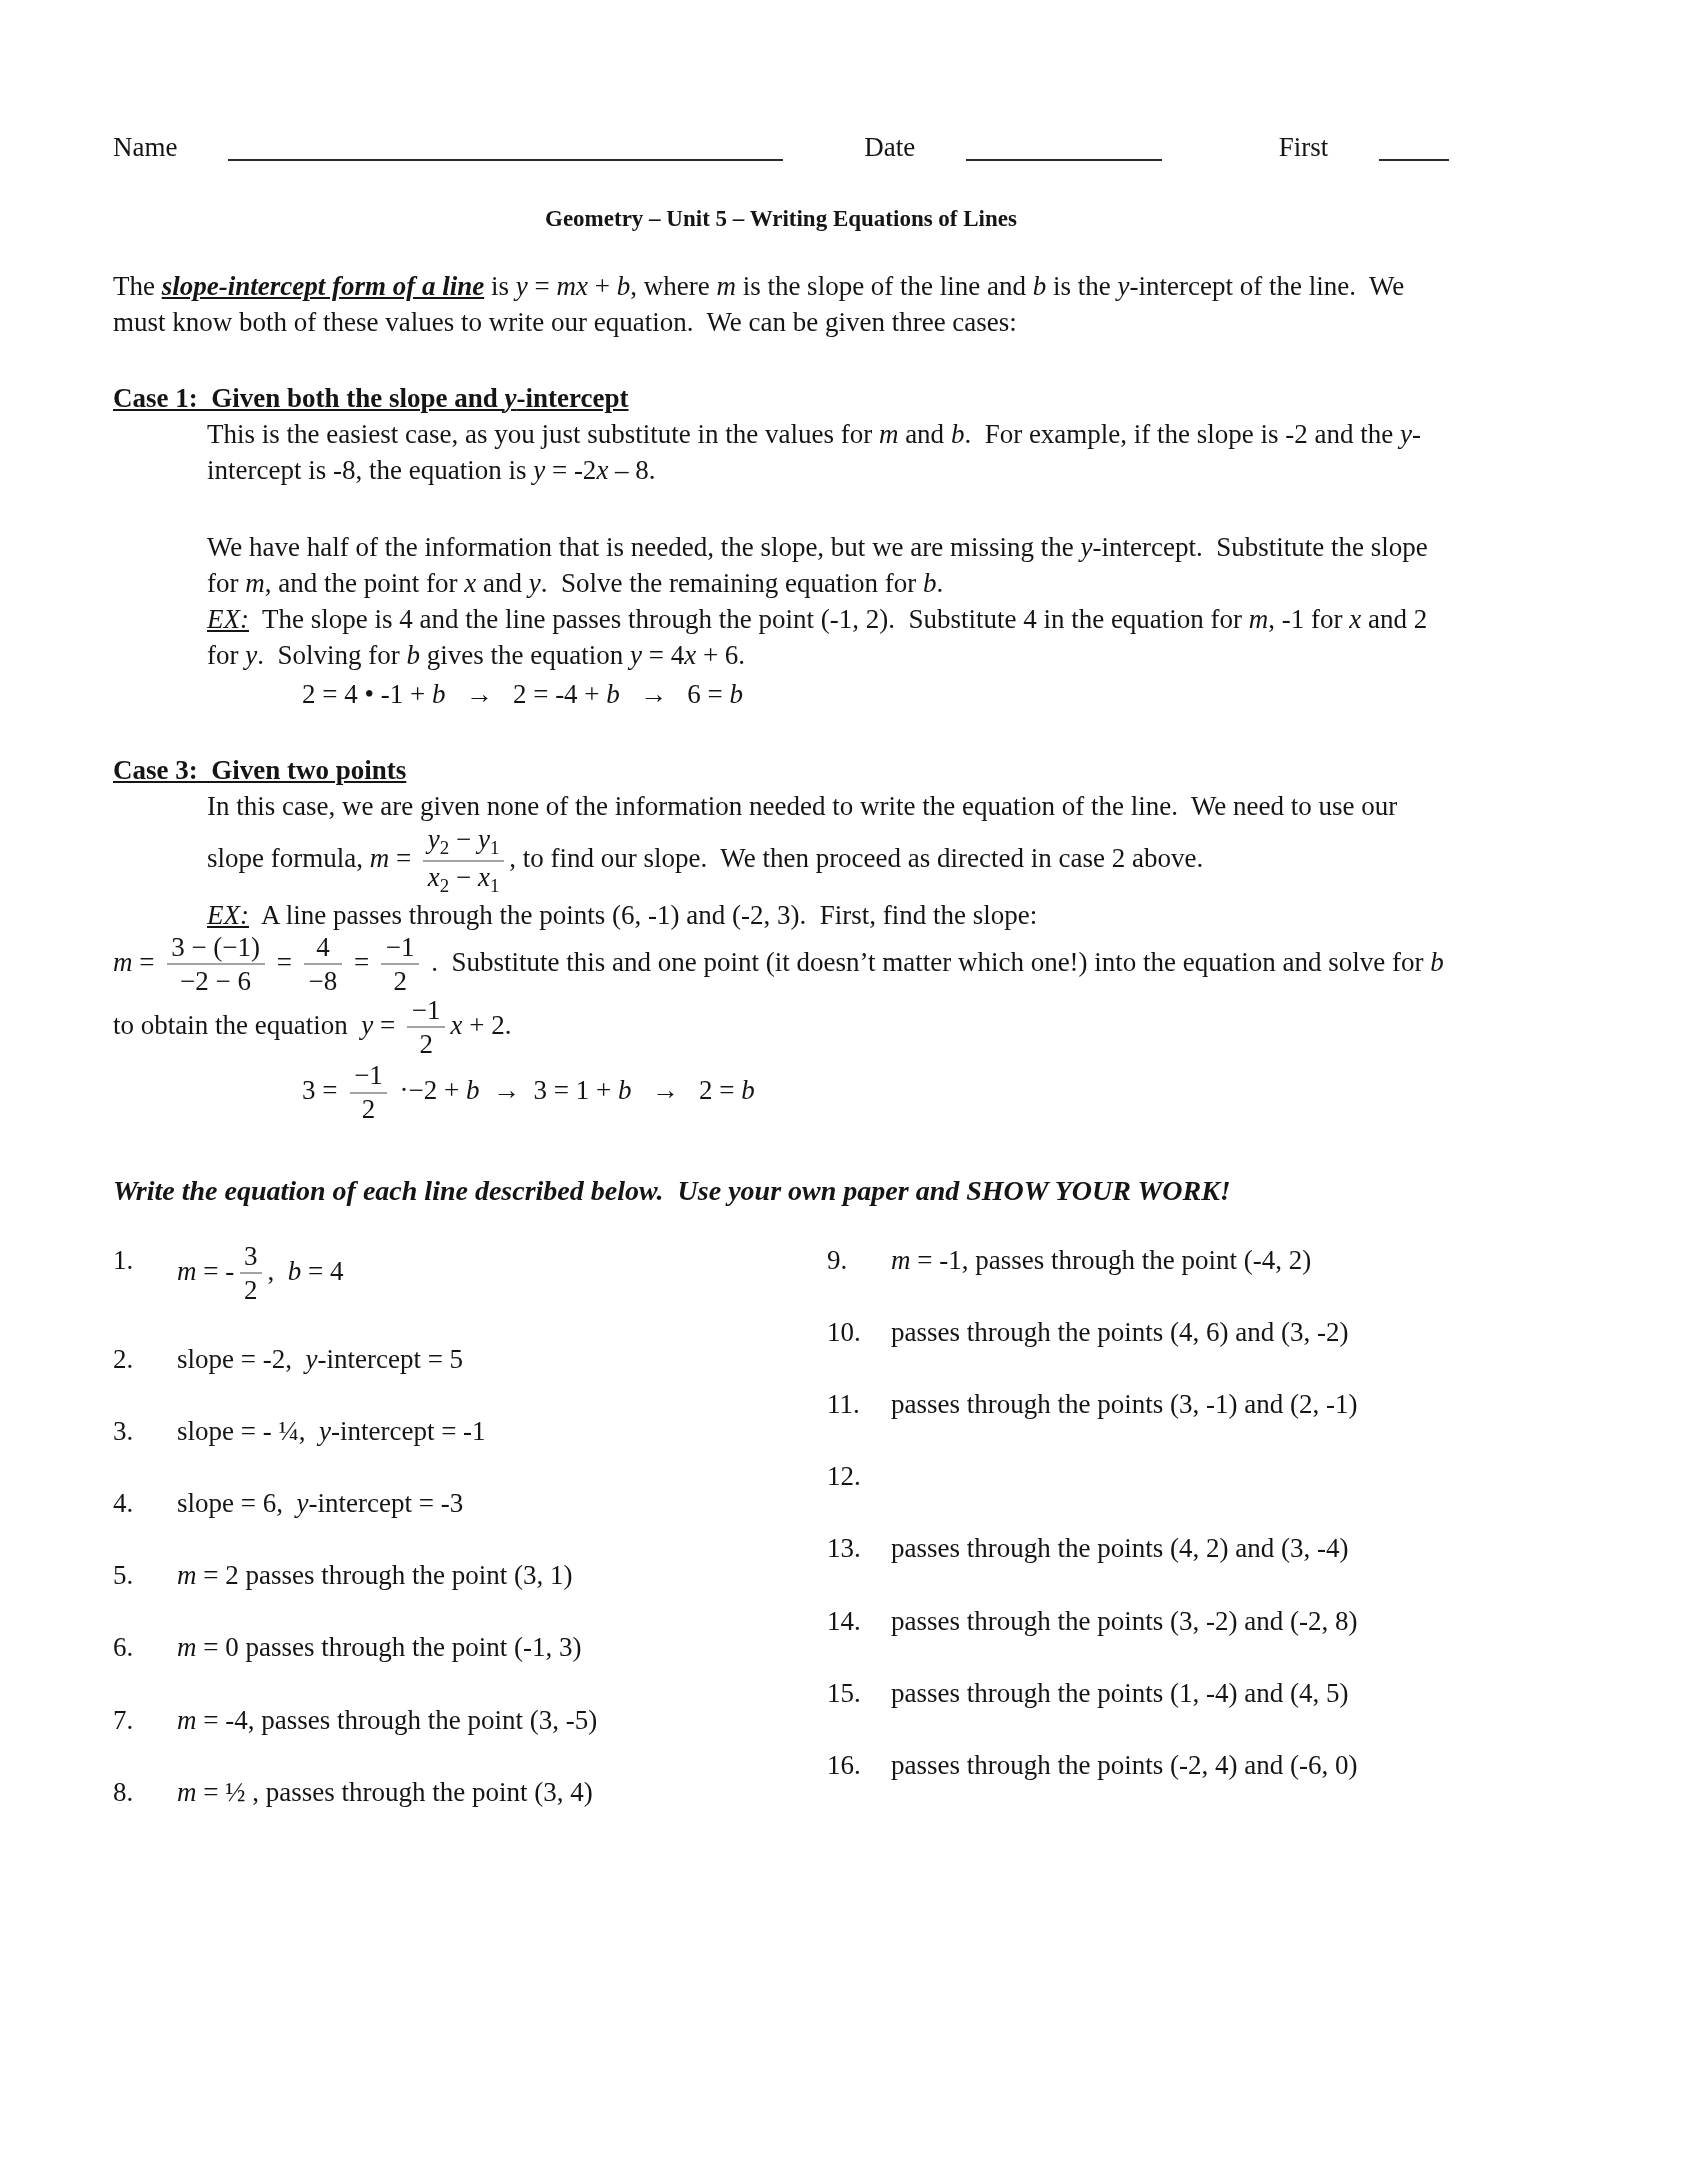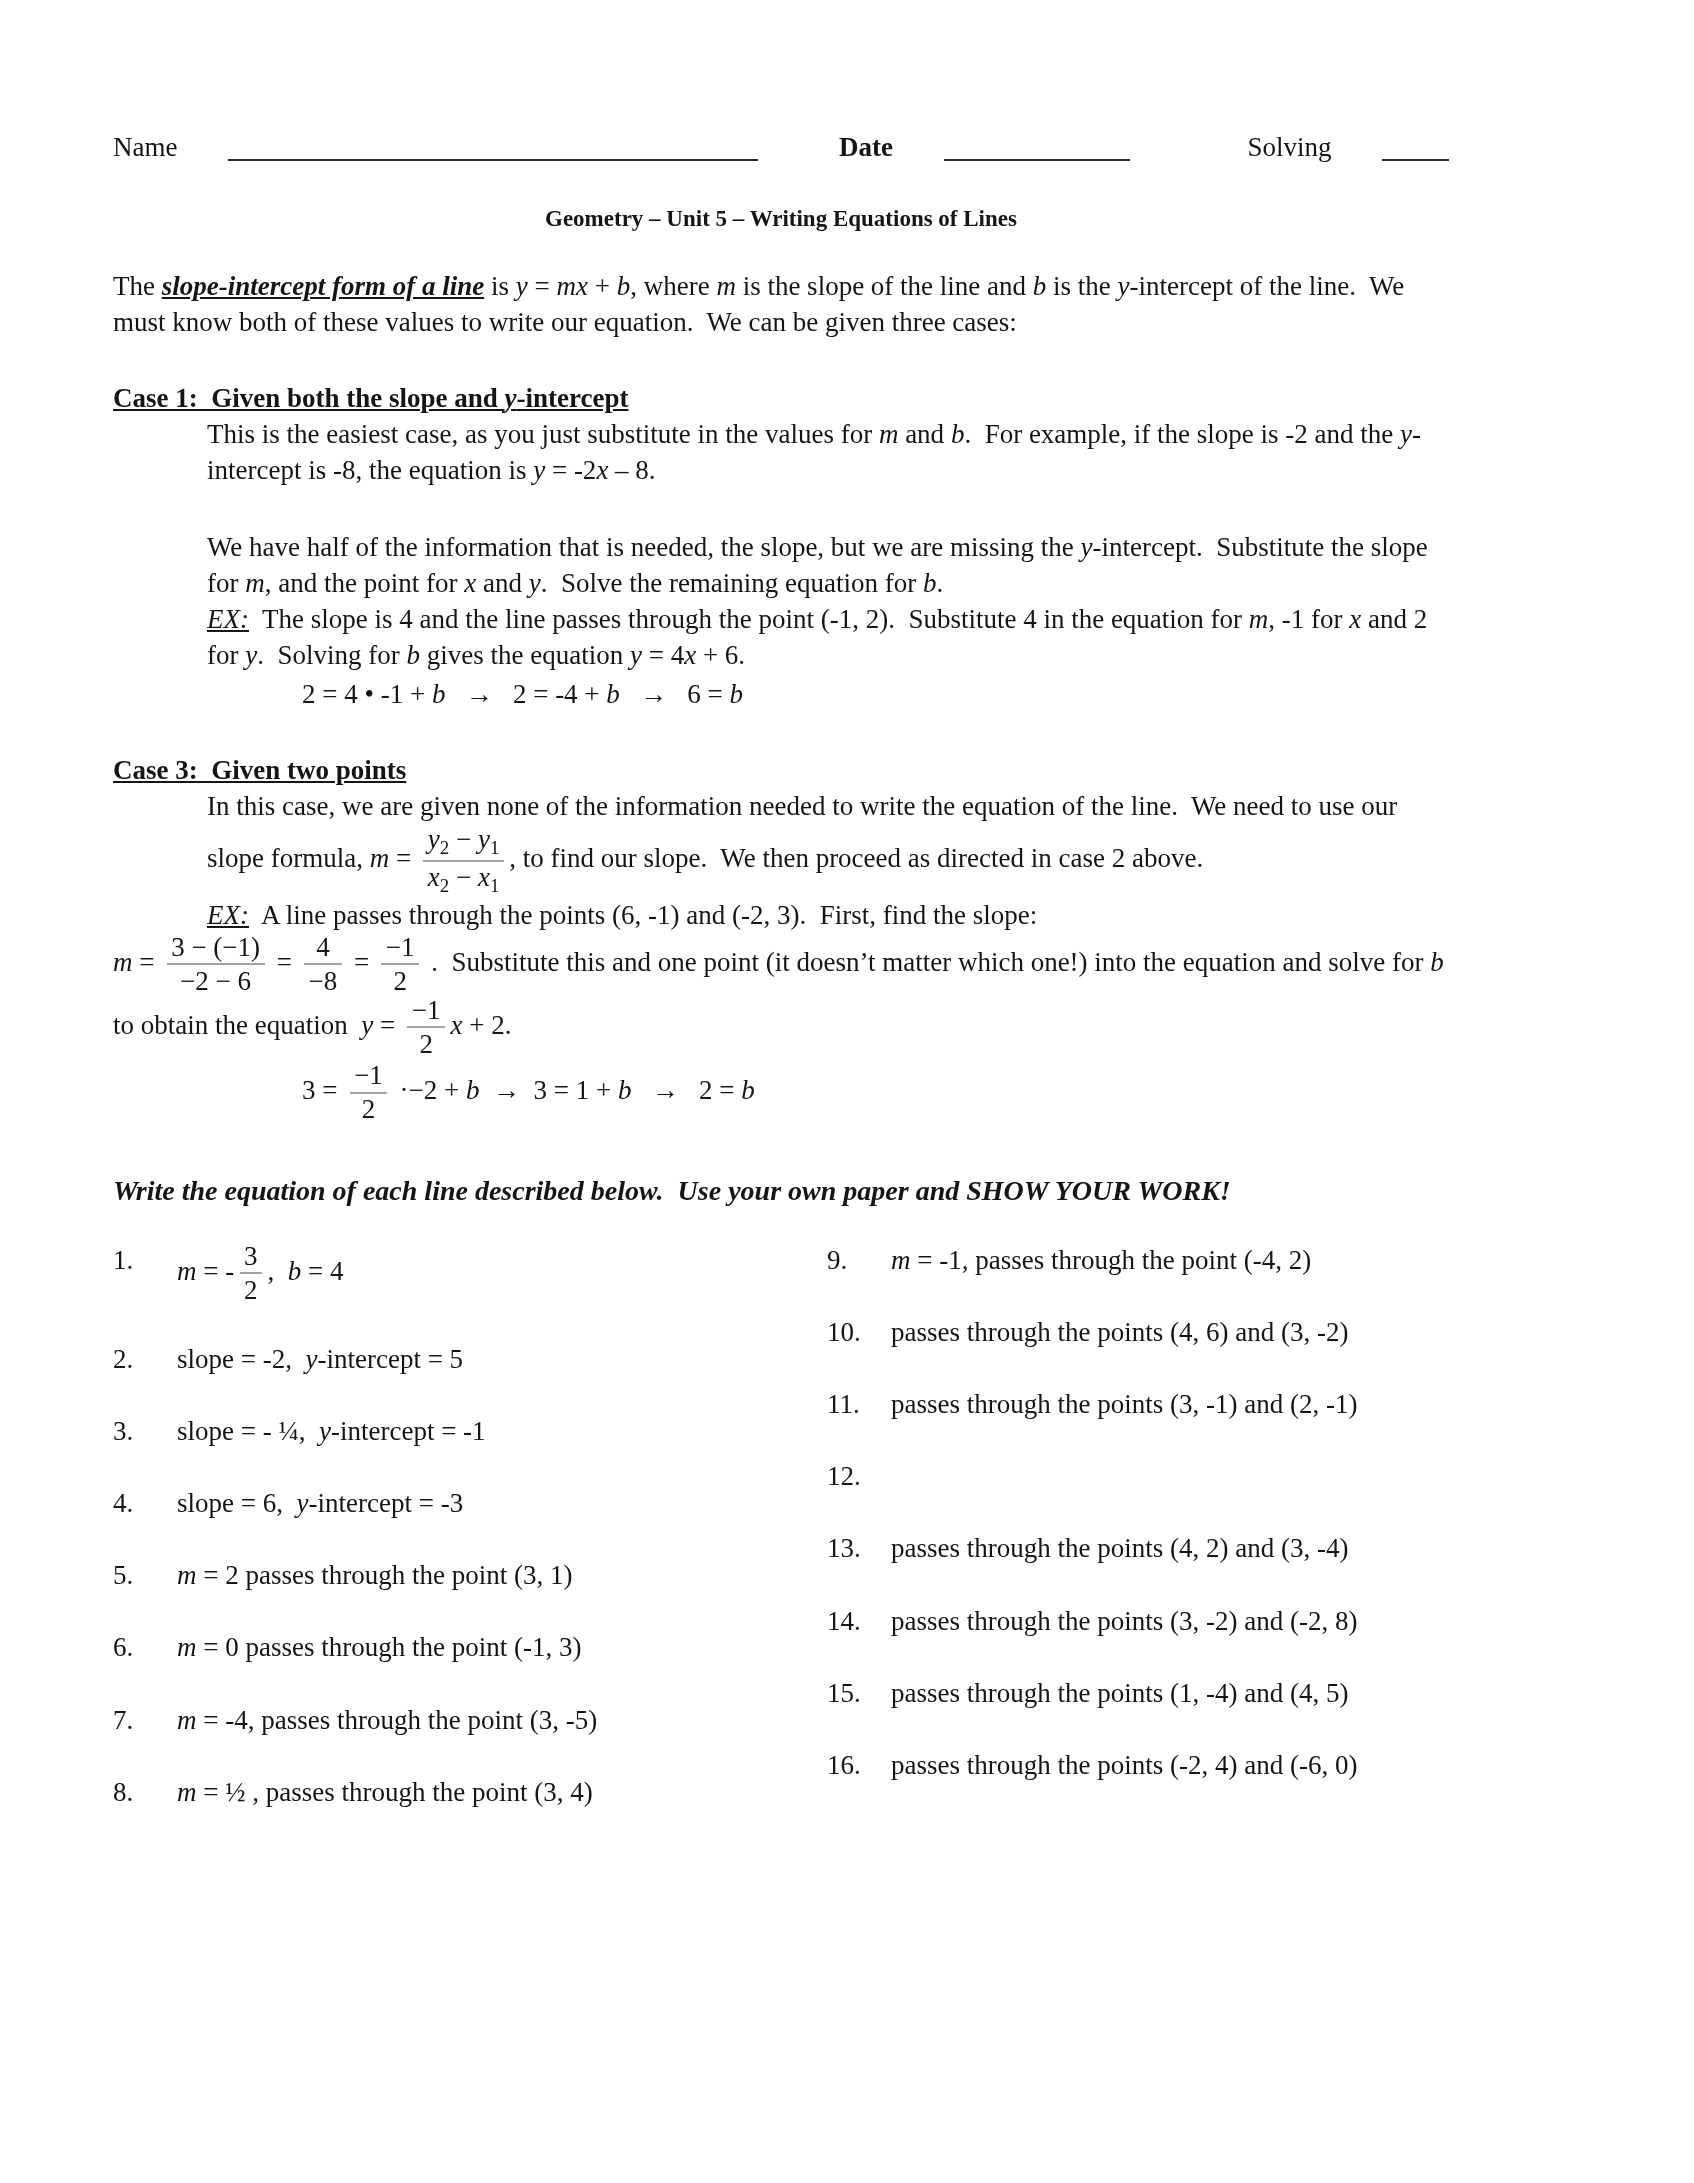--- a/index.html
+++ b/index.html
@@ -36,21 +36,21 @@
   .header-row { display: flex; align-items: flex-end; gap: 44px; }
   .hlabel { flex: 0 0 auto; }
   .blank {
     display: inline-block;
     border-bottom: 2px solid #2b2b2b;
     height: 31px;
     margin-left: 6.6px;
     margin-bottom: 4px;
   }
   .blank-name { width: 641px; }
-  .hl-date { margin-left: 37px; font-weight: bold; }
+  .hl-date { margin-left: 37px; }
   .blank-date { width: 226px; }
   .hl-period { margin-left: 73px; }
   .blank-period { width: 81px; }
 
   .title {
     text-align: center;
     font-weight: bold;
     font-size: 23px;
     line-height: 1.2;
     margin: 40px 0 35px;
@@ -74,21 +74,21 @@
 </head>
 <body>
 
 <div class="page">
 
   <div class="header-row">
     <span class="hlabel">Name</span>
     <span class="blank blank-name"></span>
     <span class="hlabel hl-date">Date</span>
     <span class="blank blank-date"></span>
-    <span class="hlabel hl-period">Solving</span>
+    <span class="hlabel hl-period">First</span>
     <span class="blank blank-period"></span>
   </div>
 
   <h1 class="title">Geometry – Unit 5 – Writing Equations of Lines</h1>
 
   <p class="para"><span>The </span><span class="bd it ul">slope-intercept form of a line</span><span> is </span><span class="it">y</span><span> = </span><span class="it">mx</span><span> + </span><span class="it">b</span><span>, where </span><span class="it">m</span><span> is the slope of the line and </span><span class="it">b</span><span> is the </span><span class="it">y</span><span>-intercept of the line.&nbsp; We must know both of these values to write our equation.&nbsp; We can be given three cases:</span></p>
 
   <section class="case">
     <h2 class="case-heading"><span class="bd ul">Case 1:&nbsp; Given both the slope and </span><span class="bd it ul">y</span><span class="bd ul">-intercept</span></h2>
     <p class="para indent"><span>This is the easiest case, as you just substitute in the values for </span><span class="it">m</span><span> and </span><span class="it">b</span><span>.&nbsp; For example, if the slope is -2 and the </span><span class="it">y</span><span>-intercept is -8, the equation is </span><span class="it">y</span><span> = -2</span><span class="it">x</span><span> – 8.</span></p>

